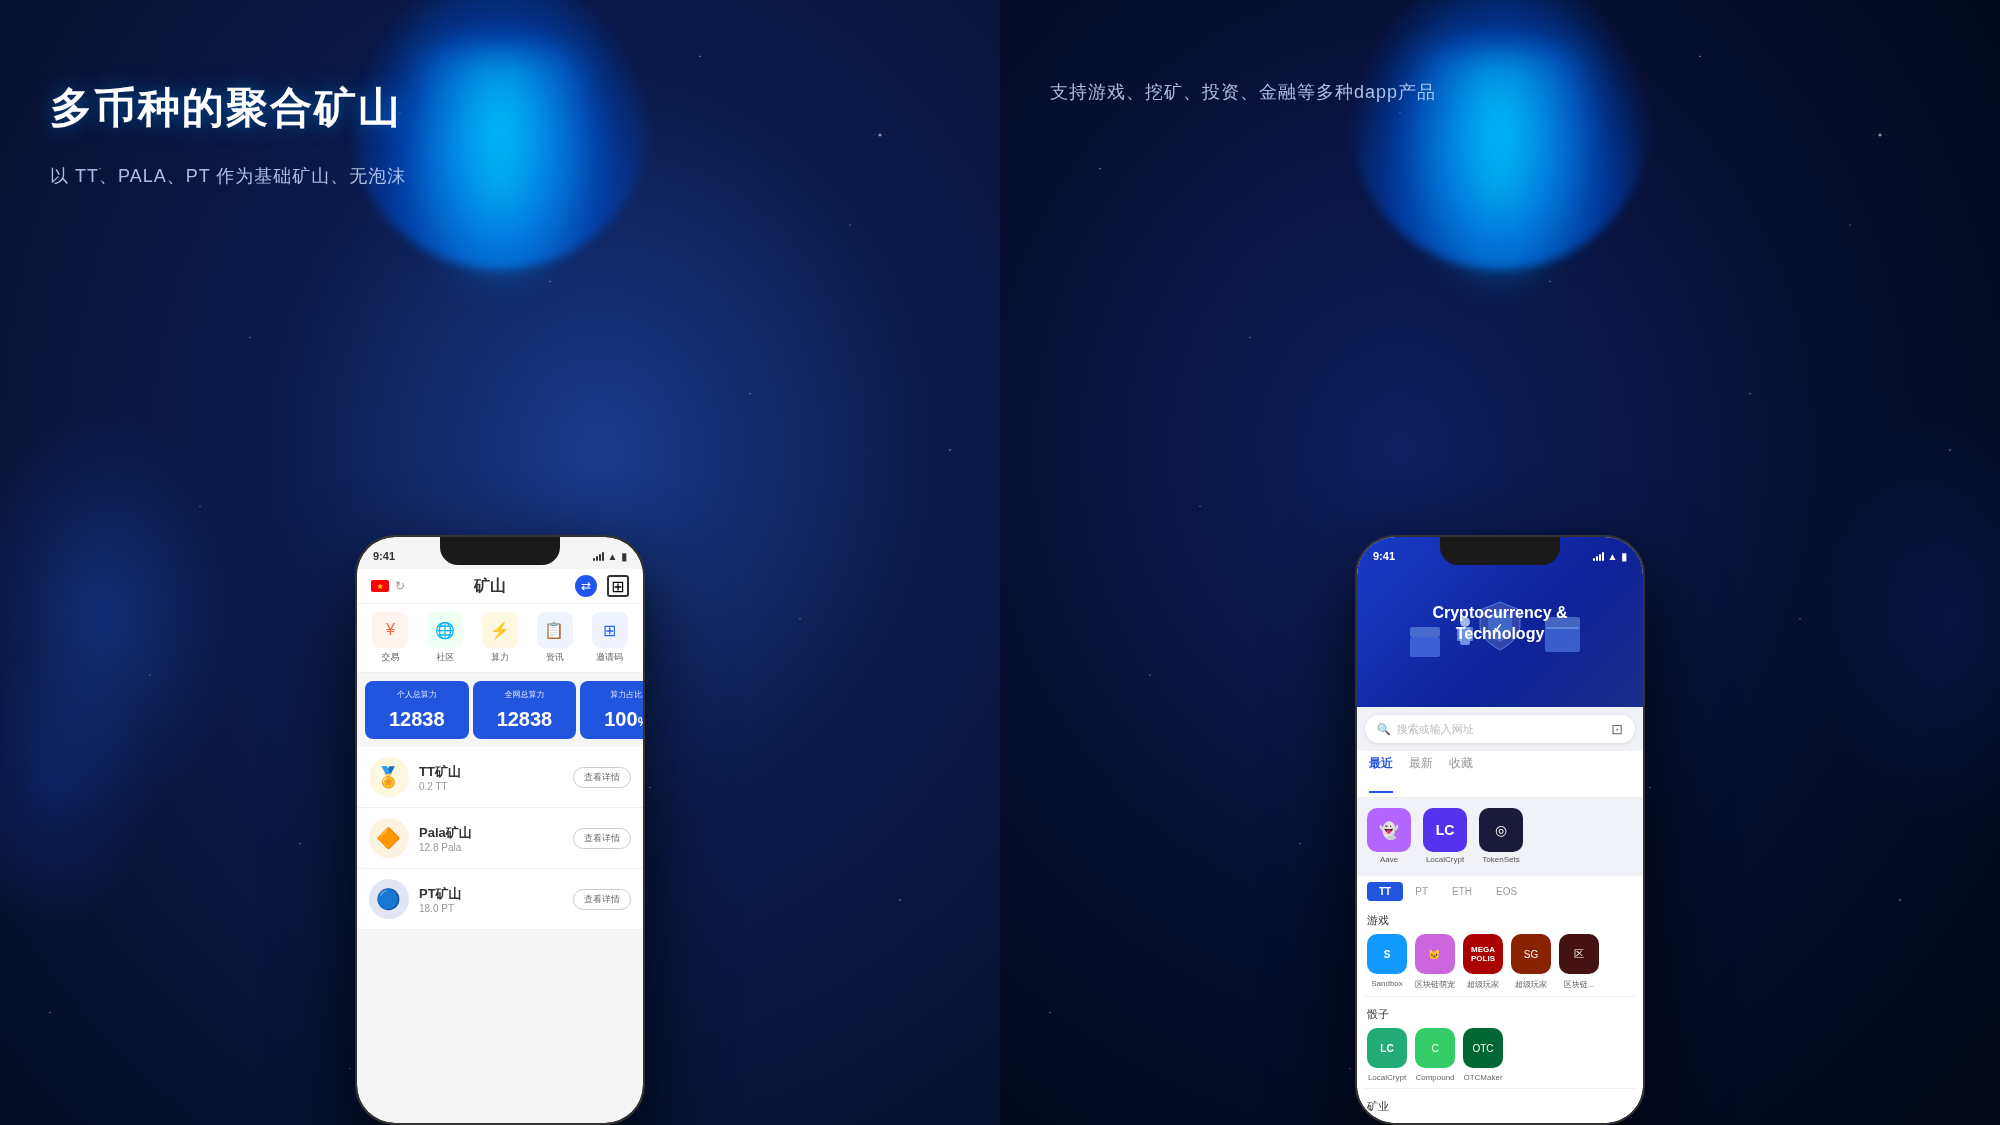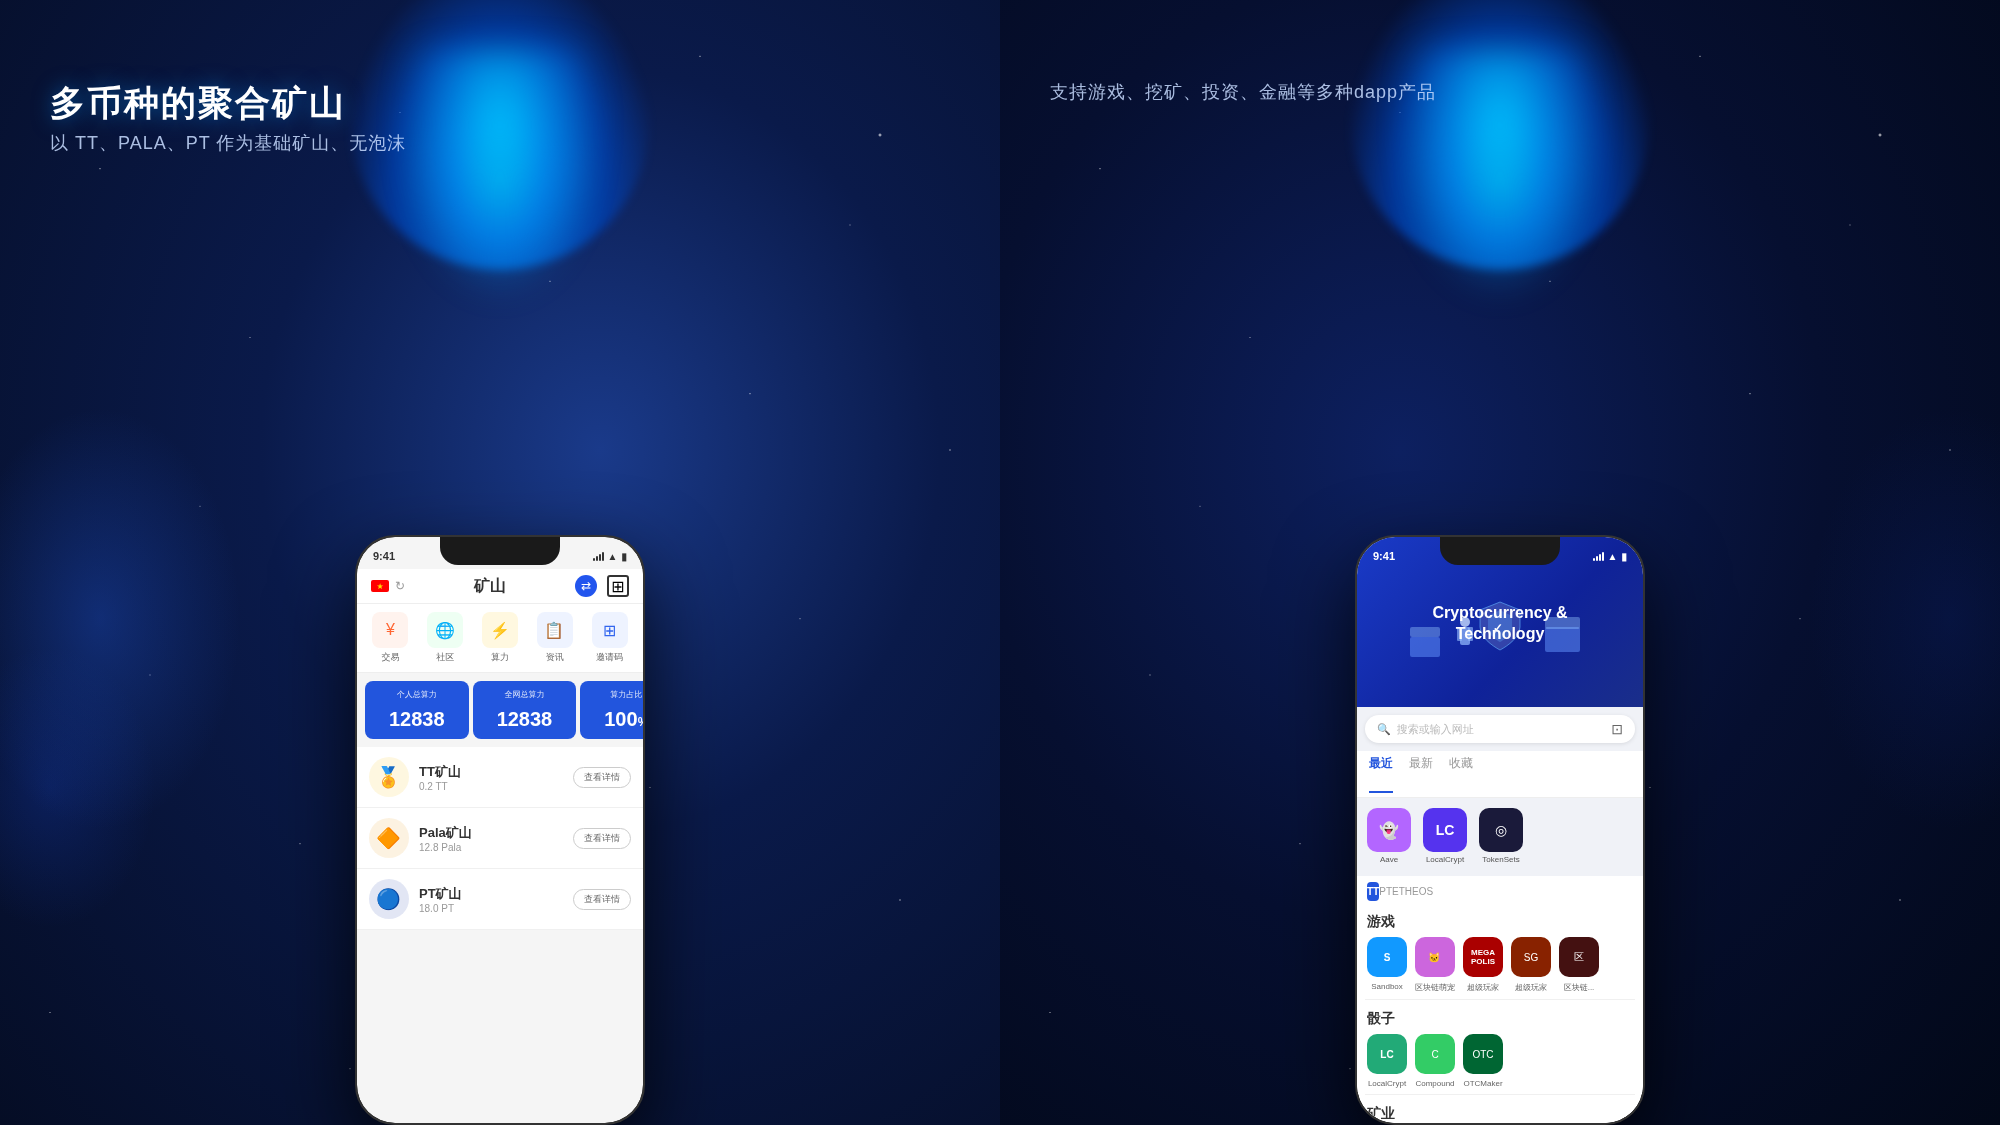--- a/index.html
+++ b/index.html
@@ -98,25 +98,25 @@
 
     .panel-text {
       position: absolute;
       top: 80px;
       left: 50px;
       color: white;
       z-index: 10;
     }
 
     .panel-title {
-      font-size: 35px;
+      font-size: 42px;
       font-weight: 600;
       letter-spacing: 2px;
       text-shadow: 0 0 20px rgba(0,150,255,0.5);
-      margin-bottom: 4px;
+      margin-bottom: 28px;
     }
 
     .panel-subtitle {
       font-size: 18px;
       color: rgba(200, 220, 255, 0.85);
       letter-spacing: 1px;
     }
 
     
     .phone-container {
@@ -410,41 +410,41 @@
     }
 
     .chain-tabs {
       display: flex;
       gap: 0;
       padding: 6px 10px 2px;
       background: white;
     }
 
     .chain-tab {
-      padding: 4px 0;
+      padding: 4px 12px;
       font-size: 10px;
       color: #999;
       border-radius: 4px;
     }
 
     .chain-tab.active {
       background: #2255dd;
       color: white;
       font-weight: 600;
     }
 
     .category-section {
       background: white;
       margin: 4px 0 0;
       padding: 6px 10px;
     }
 
     .category-label {
-      font-size: 14px;
-      font-weight: 700;
+      font-size: 11px;
+      font-weight: 400;
       color: #333;
       margin-bottom: 6px;
     }
 
     .category-icons {
       display: flex;
       gap: 8px;
     }
 
     .cat-icon {

